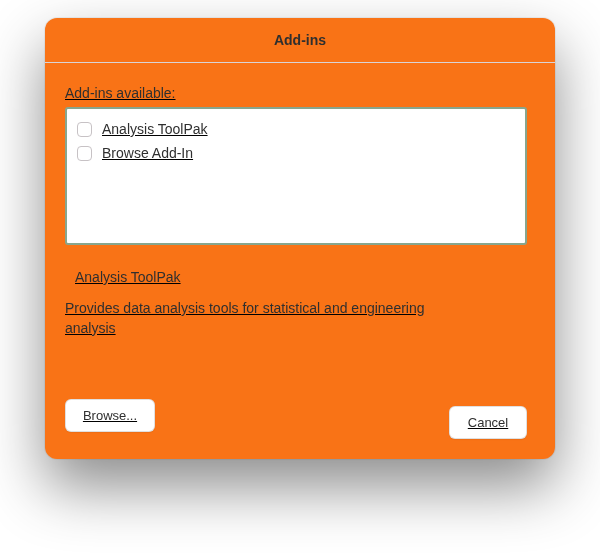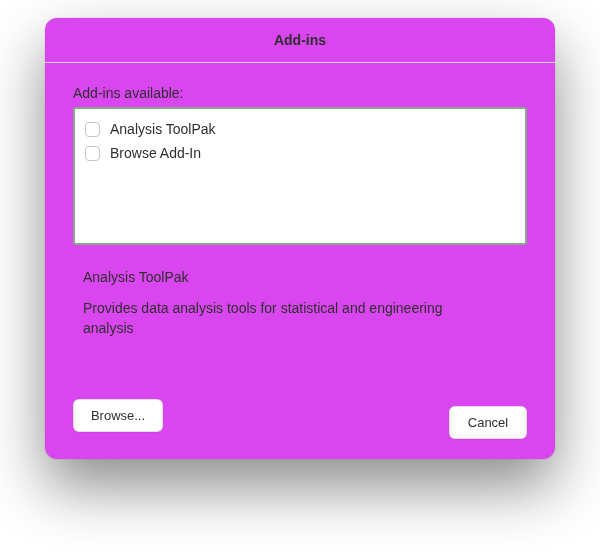--- a/index.html
+++ b/index.html
@@ -12,39 +12,40 @@
       background: #ffffff;
       width: 600px;
       height: 557px;
       display: flex;
       align-items: flex-start;
       justify-content: center;
       padding-top: 18px;
     }
     .dialog {
       width: 510px;
-      background: #d946ef;
+      background: #f97316;
       border-radius: 12px;
       box-shadow: 0 28px 60px rgba(0,0,0,0.45), 0 0 0 1px rgba(0,0,0,0.05);
       overflow: hidden;
     }
     .titlebar {
       height: 45px;
       display: flex;
       align-items: center;
       justify-content: center;
       border-bottom: 1px solid #d9d4d7;
     }
     .titlebar-title {
       font-size: 14px;
       font-weight: 700;
       color: #2f2f2f;
     }
     .content {
-      padding: 22px 28px 20px 28px;
+      padding: 22px 28px 20px 20px;
+      text-decoration: underline;
     }
     .section-label {
       font-size: 14px;
       color: #2f2f2f;
       margin-bottom: 6px;
     }
     .listbox {
       background: #ffffff;
       border: 2px solid #87a68e;
       border-radius: 3px;
@@ -72,21 +73,20 @@
     .desc-title {
       font-size: 14px;
       color: #2f2f2f;
       margin-top: 24px;
       margin-left: 10px;
     }
     .desc-text {
       font-size: 14px;
       color: #2f2f2f;
       margin-top: 14px;
-      margin-left: 10px;
       line-height: 1.4;
       max-width: 400px;
     }
     .button-row {
       display: flex;
       align-items: center;
       margin-top: 54px;
       gap: 12px;
     }
     .spacer {

